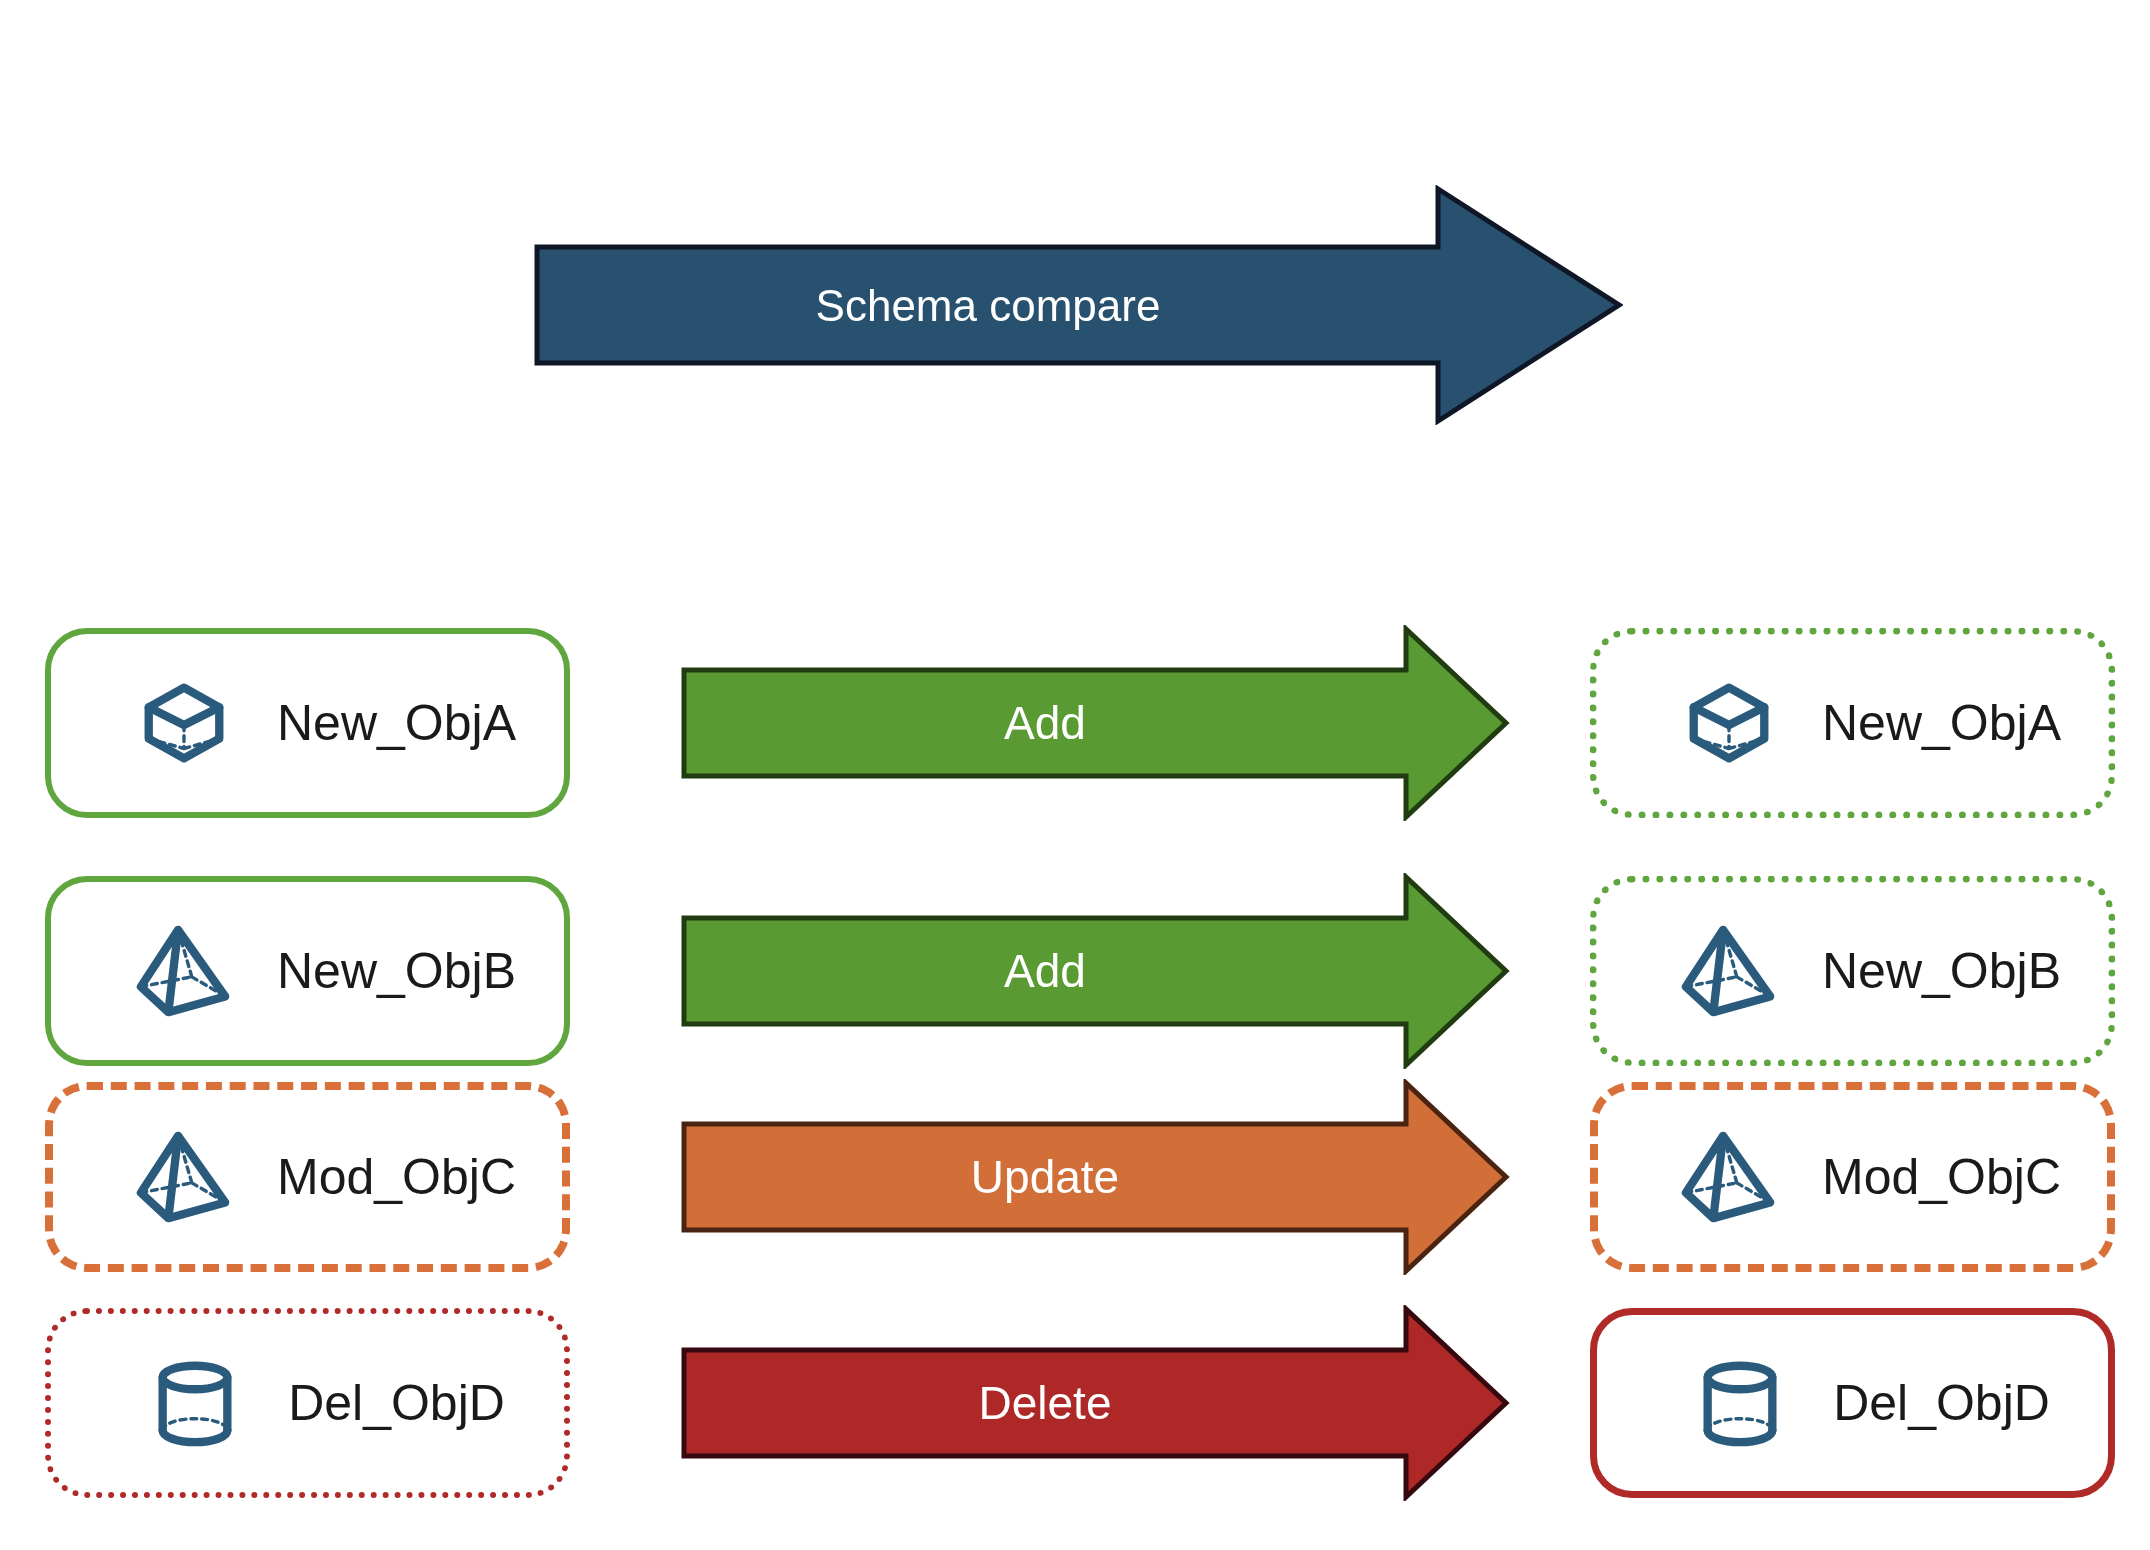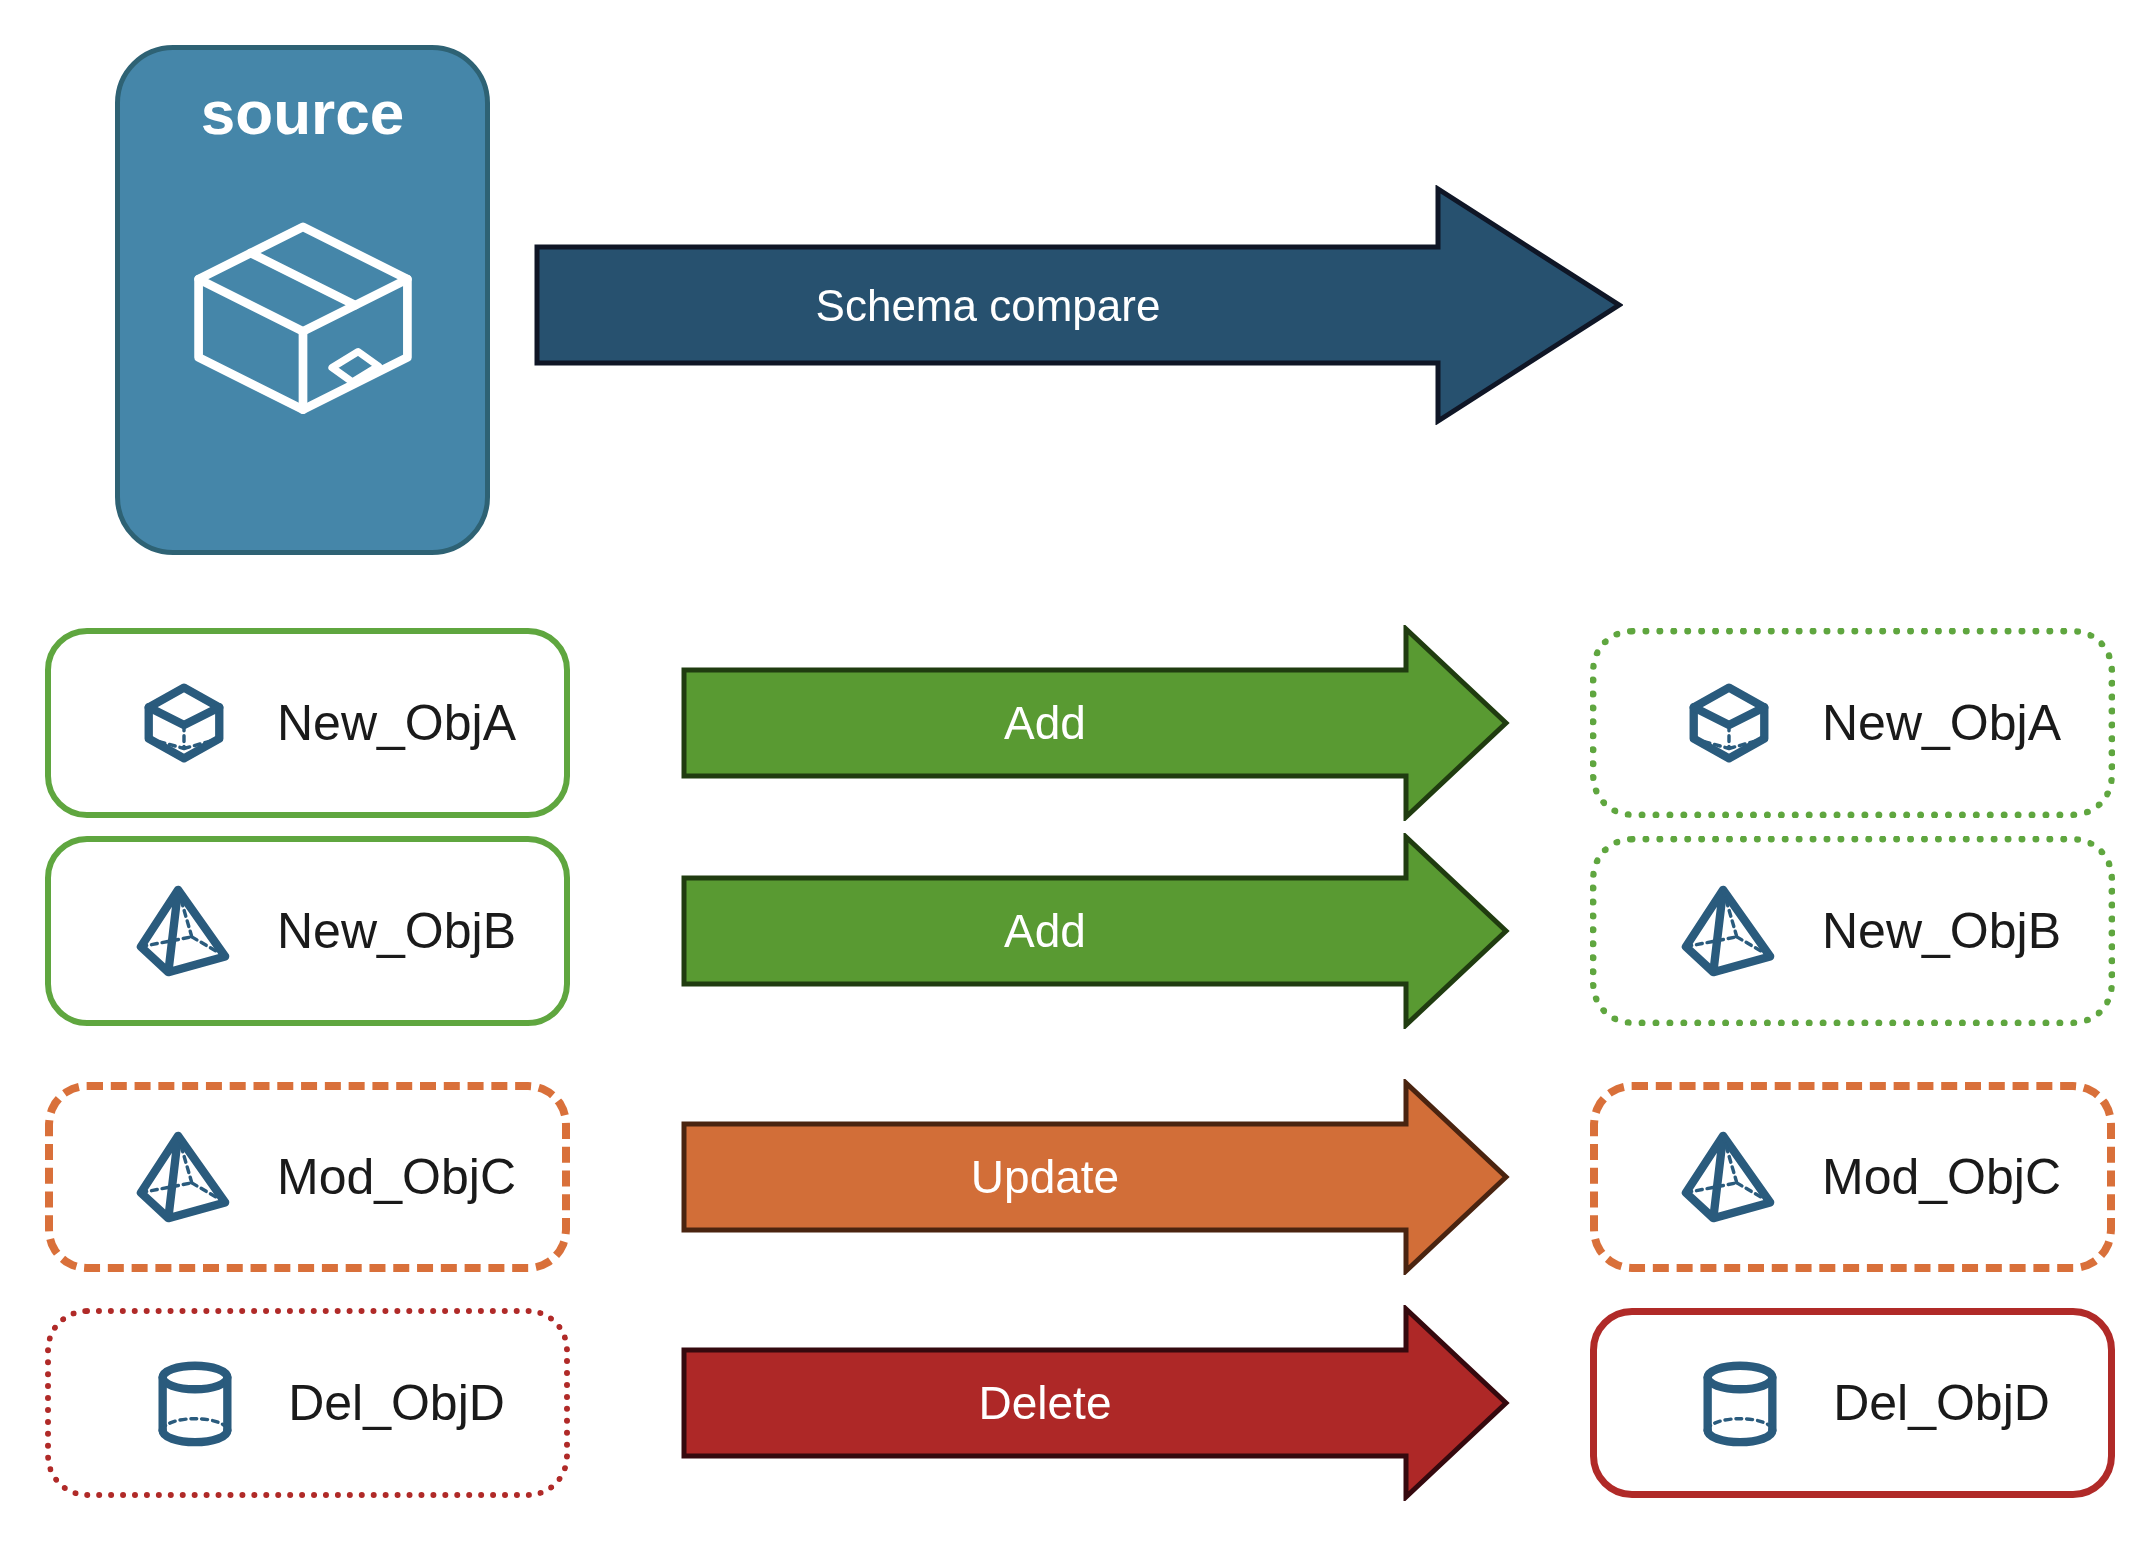--- a/index.html
+++ b/index.html
@@ -17,21 +17,21 @@
   .panel-icon .st{stroke:#ffffff;fill:none;stroke-linejoin:round;stroke-linecap:round;}
   .panel-icon .dot{fill:#ffffff;stroke:none;}
 
   
   .schema-arrow{position:absolute;left:533px;top:185px;}
   .schema-arrow polygon{fill:var(--arrow_navy);stroke:#0f1626;stroke-width:5;stroke-linejoin:miter;}
   svg text{fill:#ffffff;font-family:"Liberation Sans",sans-serif;}
 
   
   .row{position:absolute;left:0;width:2150px;height:190px;}
-  .row--0{top:628px;} .row--1{top:836px;} .row--2{top:1082px;text-decoration:underline;} .row--3{top:1308px;}
+  .row--0{top:628px;} .row--1{top:876px;} .row--2{top:1082px;text-decoration:underline;} .row--3{top:1308px;}
 
   .obj-box{position:absolute;top:0;width:525px;height:190px;box-sizing:border-box;border-radius:42px;
            background:#ffffff;display:flex;align-items:center;justify-content:center;gap:44px;padding-left:36px;}
   .obj-box--left{left:45px;}
   .obj-box--right{left:1590px;}
   .b-solid-green {border:6px solid var(--green_border);}
   .b-dotted-green{border:7px dotted var(--green_border);}
   .b-dashed-orange{border:8px dashed var(--orange_border);}
   .b-dotted-red{border:6px dotted var(--red_border);}
   .b-solid-red {border:7px solid var(--red_border);}
@@ -48,30 +48,20 @@
   .arrow-orange polygon{fill:var(--orange);stroke:#4a2410;}
   .arrow-red    polygon{fill:var(--red);   stroke:#35090e;}
   .arrow-label{font-size:46px;}
   .schema-label{font-size:44px;}
 </style>
 </head>
 <body>
 
 <div class="canvas">
 
-  <div class="panel panel--source">
-    <div class="panel-title">source</div>
-    <svg class="panel-icon" width="290" height="290" viewBox="0 0 200 200">
-      <polygon class="st" stroke-width="6" points="28,78 100,42 172,78 172,132 100,168 28,132"></polygon>
-      <polyline class="st" stroke-width="6" points="28,78 100,114 172,78"></polyline>
-      <line class="st" stroke-width="6" x1="100" y1="114" x2="100" y2="168"></line>
-      <line class="st" stroke-width="6" x1="64" y1="60" x2="136" y2="96"></line>
-      <polygon class="st" stroke-width="5" points="120,139 138,128 152,138 134,149"></polygon>
-    </svg>
-  </div>
 
 
   <svg class="schema-arrow" width="1090" height="240" viewBox="0 0 1090 240">
     <polygon points="4,62 905,62 905,4 1086,120 905,236 905,178 4,178"></polygon>
     <text class="schema-label" x="455" y="120" text-anchor="middle" dominant-baseline="central">Schema compare</text>
   </svg>
 
   <div class="row row--0">
     <div class="obj-box obj-box--left b-solid-green">
       <svg class="obj-icon" width="98" height="98" viewBox="0 0 100 100">

